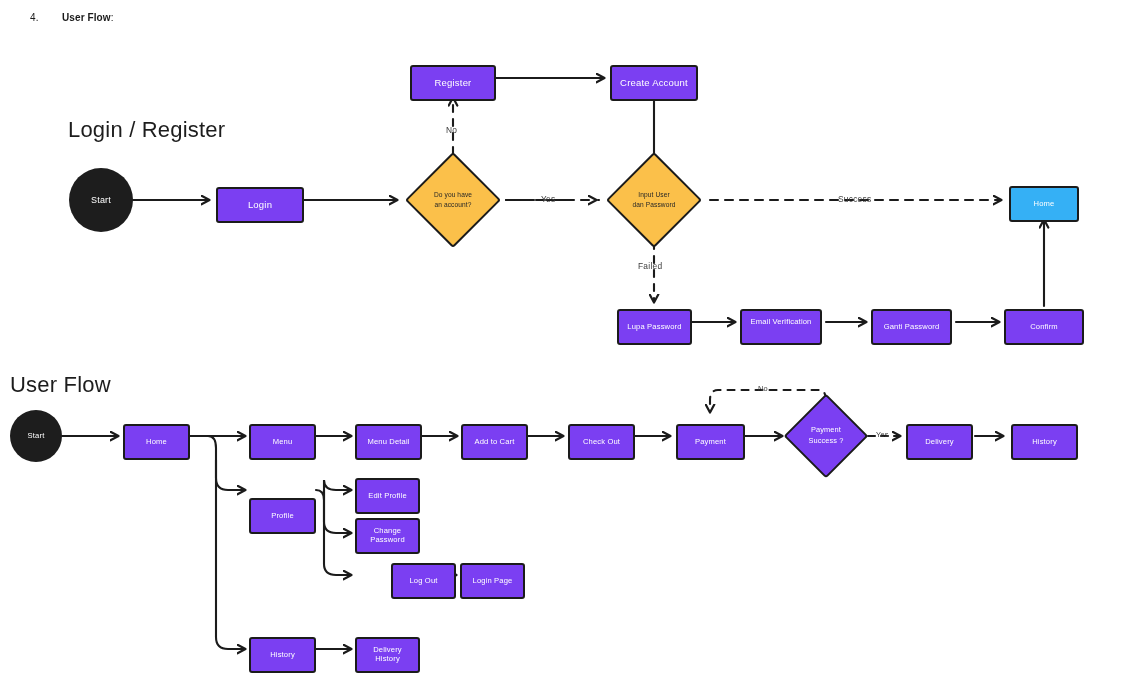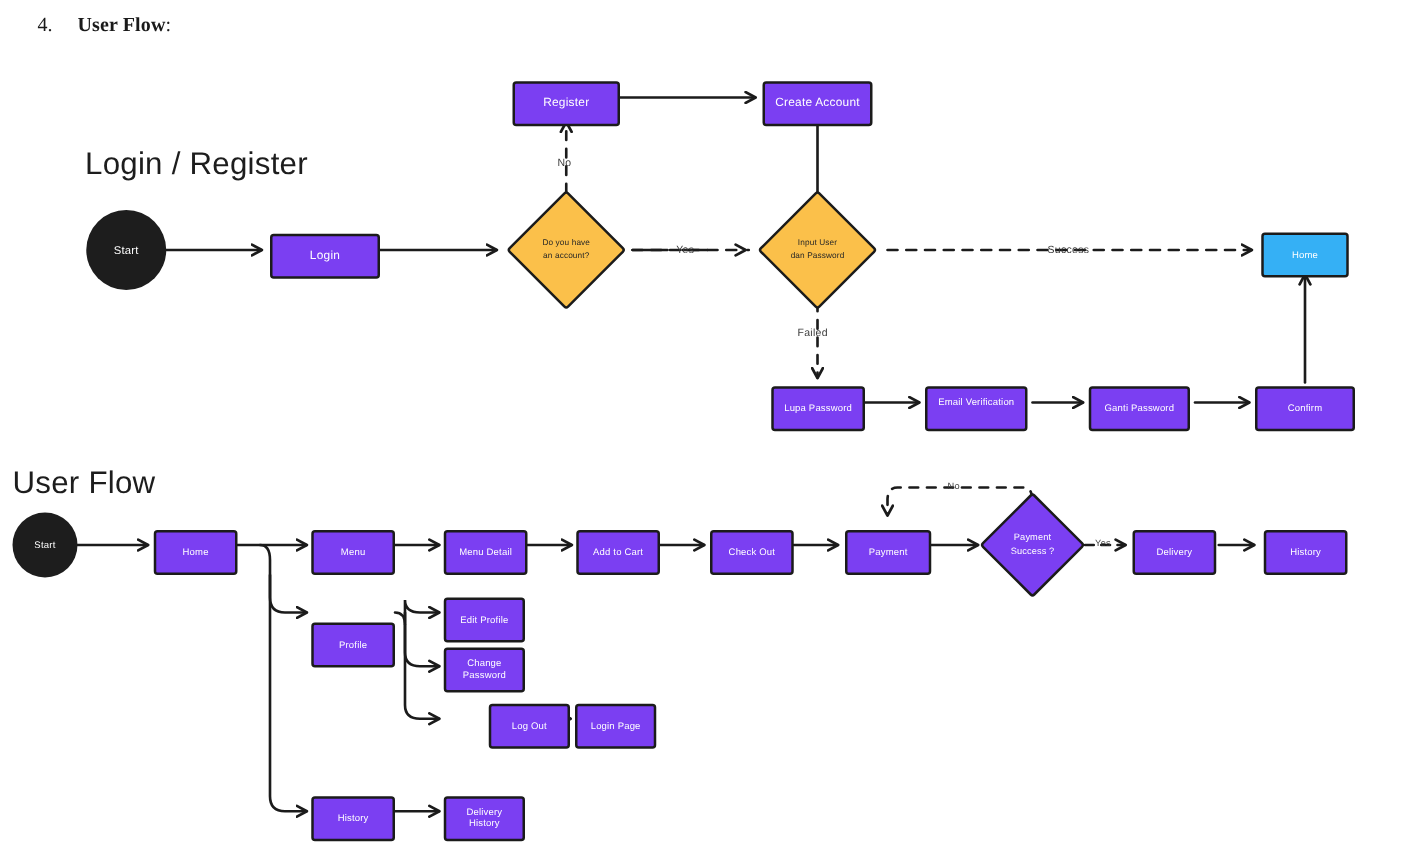--- a/index.html
+++ b/index.html
@@ -13,36 +13,35 @@
     position: relative;
     font-family: "Liberation Sans", sans-serif;
     color: #1a1a1a;
     overflow: hidden;
   }
   
   #doc-heading {
     position: absolute;
     left: 30px;
     top: 12px;
-    font-size: 16px;
+    font-size: 10px;
     letter-spacing: .1px;
-    font-family: Liberation Serif, serif;
   }
   #doc-heading .num {
     display: inline-block;
     width: 32px;
     font-weight: 400;
   }
   #doc-heading .txt { font-weight: bold; }
   #doc-heading .colon { font-weight: 400; }
 
   
   .section-title {
     position: absolute;
-    font-size: 25px;
+    font-size: 22px;
     font-weight: 400;
     color: #1d1d1d;
     letter-spacing: .2px;
     white-space: nowrap;
   }
   #title-login-register { left: 68px; top: 117px; }
   #title-user-flow { left: 10px; top: 372px; }
 
   
   #edges {

